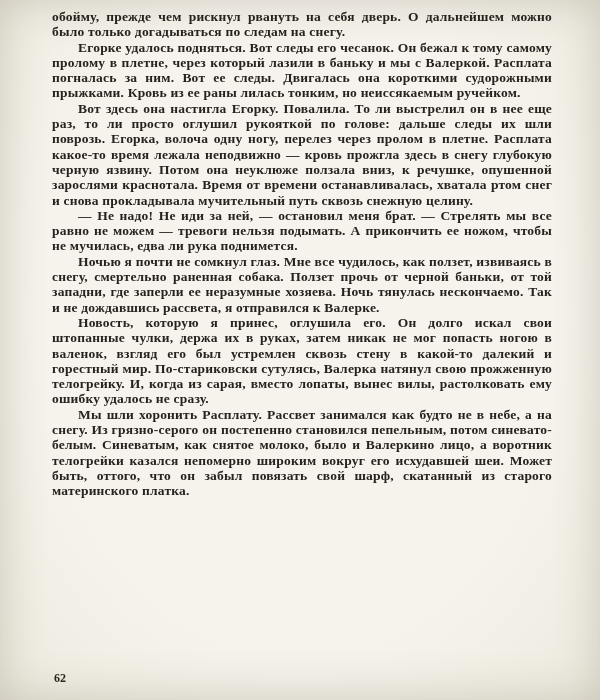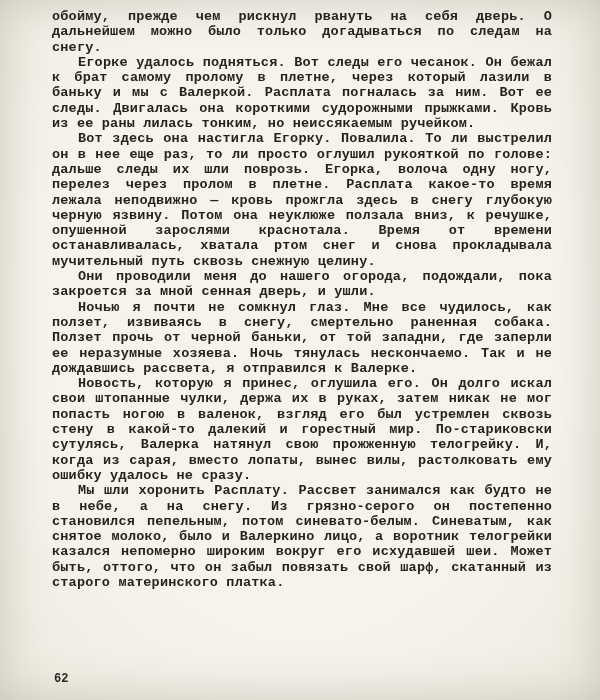--- a/index.html
+++ b/index.html
@@ -13,21 +13,20 @@
     font-family: "Liberation Serif", "DejaVu Serif", serif;
   }
   .scan {
     position: relative;
     width: 600px;
     height: 700px;
     background: #f4f1e9;
     background-image: radial-gradient(ellipse at 50% 45%, #f6f3ec 60%, #eceadf 100%);
     box-shadow: inset 0 0 45px rgba(110, 100, 80, 0.28);
     overflow: hidden;
-    font-family: Liberation Mono, monospace;
   }
   .text-block {
     position: absolute;
     left: 52px;
     top: 9px;
     width: 500px;
     color: #26231f;
     font-size: 13.5px;
     line-height: 15.3px;
     font-weight: 600;
@@ -51,21 +50,21 @@
     font-weight: 600;
     color: #2a2722;
   }
 </style>
 </head>
 <body>
 
 <div class="scan">
   <div class="text-block">
     <p class="para cont">обойму, прежде чем рискнул рвануть на себя дверь. О дальнейшем можно было только догадываться по следам на снегу.</p>
-    <p class="para">Егорке удалось подняться. Вот следы его чесанок. Он бежал к брат самому пролому в плетне, через который лазили в баньку и мы с Валеркой. Расплата погналась за ним. Вот ее следы. Двигалась она короткими судорожными прыжками. Кровь из ее раны лилась тонким, но неиссякаемым ручейком.</p>
+    <p class="para">Егорке удалось подняться. Вот следы его чесанок. Он бежал к тому самому пролому в плетне, через который лазили в баньку и мы с Валеркой. Расплата погналась за ним. Вот ее следы. Двигалась она короткими судорожными прыжками. Кровь из ее раны лилась тонким, но неиссякаемым ручейком.</p>
     <p class="para">Вот здесь она настигла Егорку. Повалила. То ли выстрелил он в нее еще раз, то ли просто оглушил рукояткой по голове: дальше следы их шли поврозь. Егорка, волоча одну ногу, перелез через пролом в плетне. Расплата какое-то время лежала неподвижно — кровь прожгла здесь в снегу глубокую черную язвину. Потом она неуклюже ползала вниз, к речушке, опушенной зарослями краснотала. Время от времени останавливалась, хватала ртом снег и снова прокладывала мучительный путь сквозь снежную целину.</p>
-    <p class="para">Они проводили меня до нашего огорода, подождали, пока закроется за мной сенная дверь, и ушли.</p>
+    <p class="para">— Не надо! Не иди за ней, — остановил меня брат. — Стрелять мы все равно не можем — тревоги нельзя подымать. А прикончить ее ножом, чтобы не мучилась, едва ли рука поднимется.</p>
     <p class="para">Ночью я почти не сомкнул глаз. Мне все чудилось, как ползет, извиваясь в снегу, смертельно раненная собака. Ползет прочь от черной баньки, от той западни, где заперли ее неразумные хозяева. Ночь тянулась нескончаемо. Так и не дождавшись рассвета, я отправился к Валерке.</p>
     <p class="para">Новость, которую я принес, оглушила его. Он долго искал свои штопанные чулки, держа их в руках, затем никак не мог попасть ногою в валенок, взгляд его был устремлен сквозь стену в какой-то далекий и горестный мир. По-стариковски сутулясь, Валерка натянул свою прожженную телогрейку. И, когда из сарая, вместо лопаты, вынес вилы, растолковать ему ошибку удалось не сразу.</p>
     <p class="para">Мы шли хоронить Расплату. Рассвет занимался как будто не в небе, а на снегу. Из грязно-серого он постепенно становился пепельным, потом синевато-белым. Синеватым, как снятое молоко, было и Валеркино лицо, а воротник телогрейки казался непомерно широким вокруг его исхудавшей шеи. Может быть, оттого, что он забыл повязать свой шарф, скатанный из старого материнского платка.</p>
   </div>
   <div class="page-number">62</div>
 </div>
 
 </body></html>

